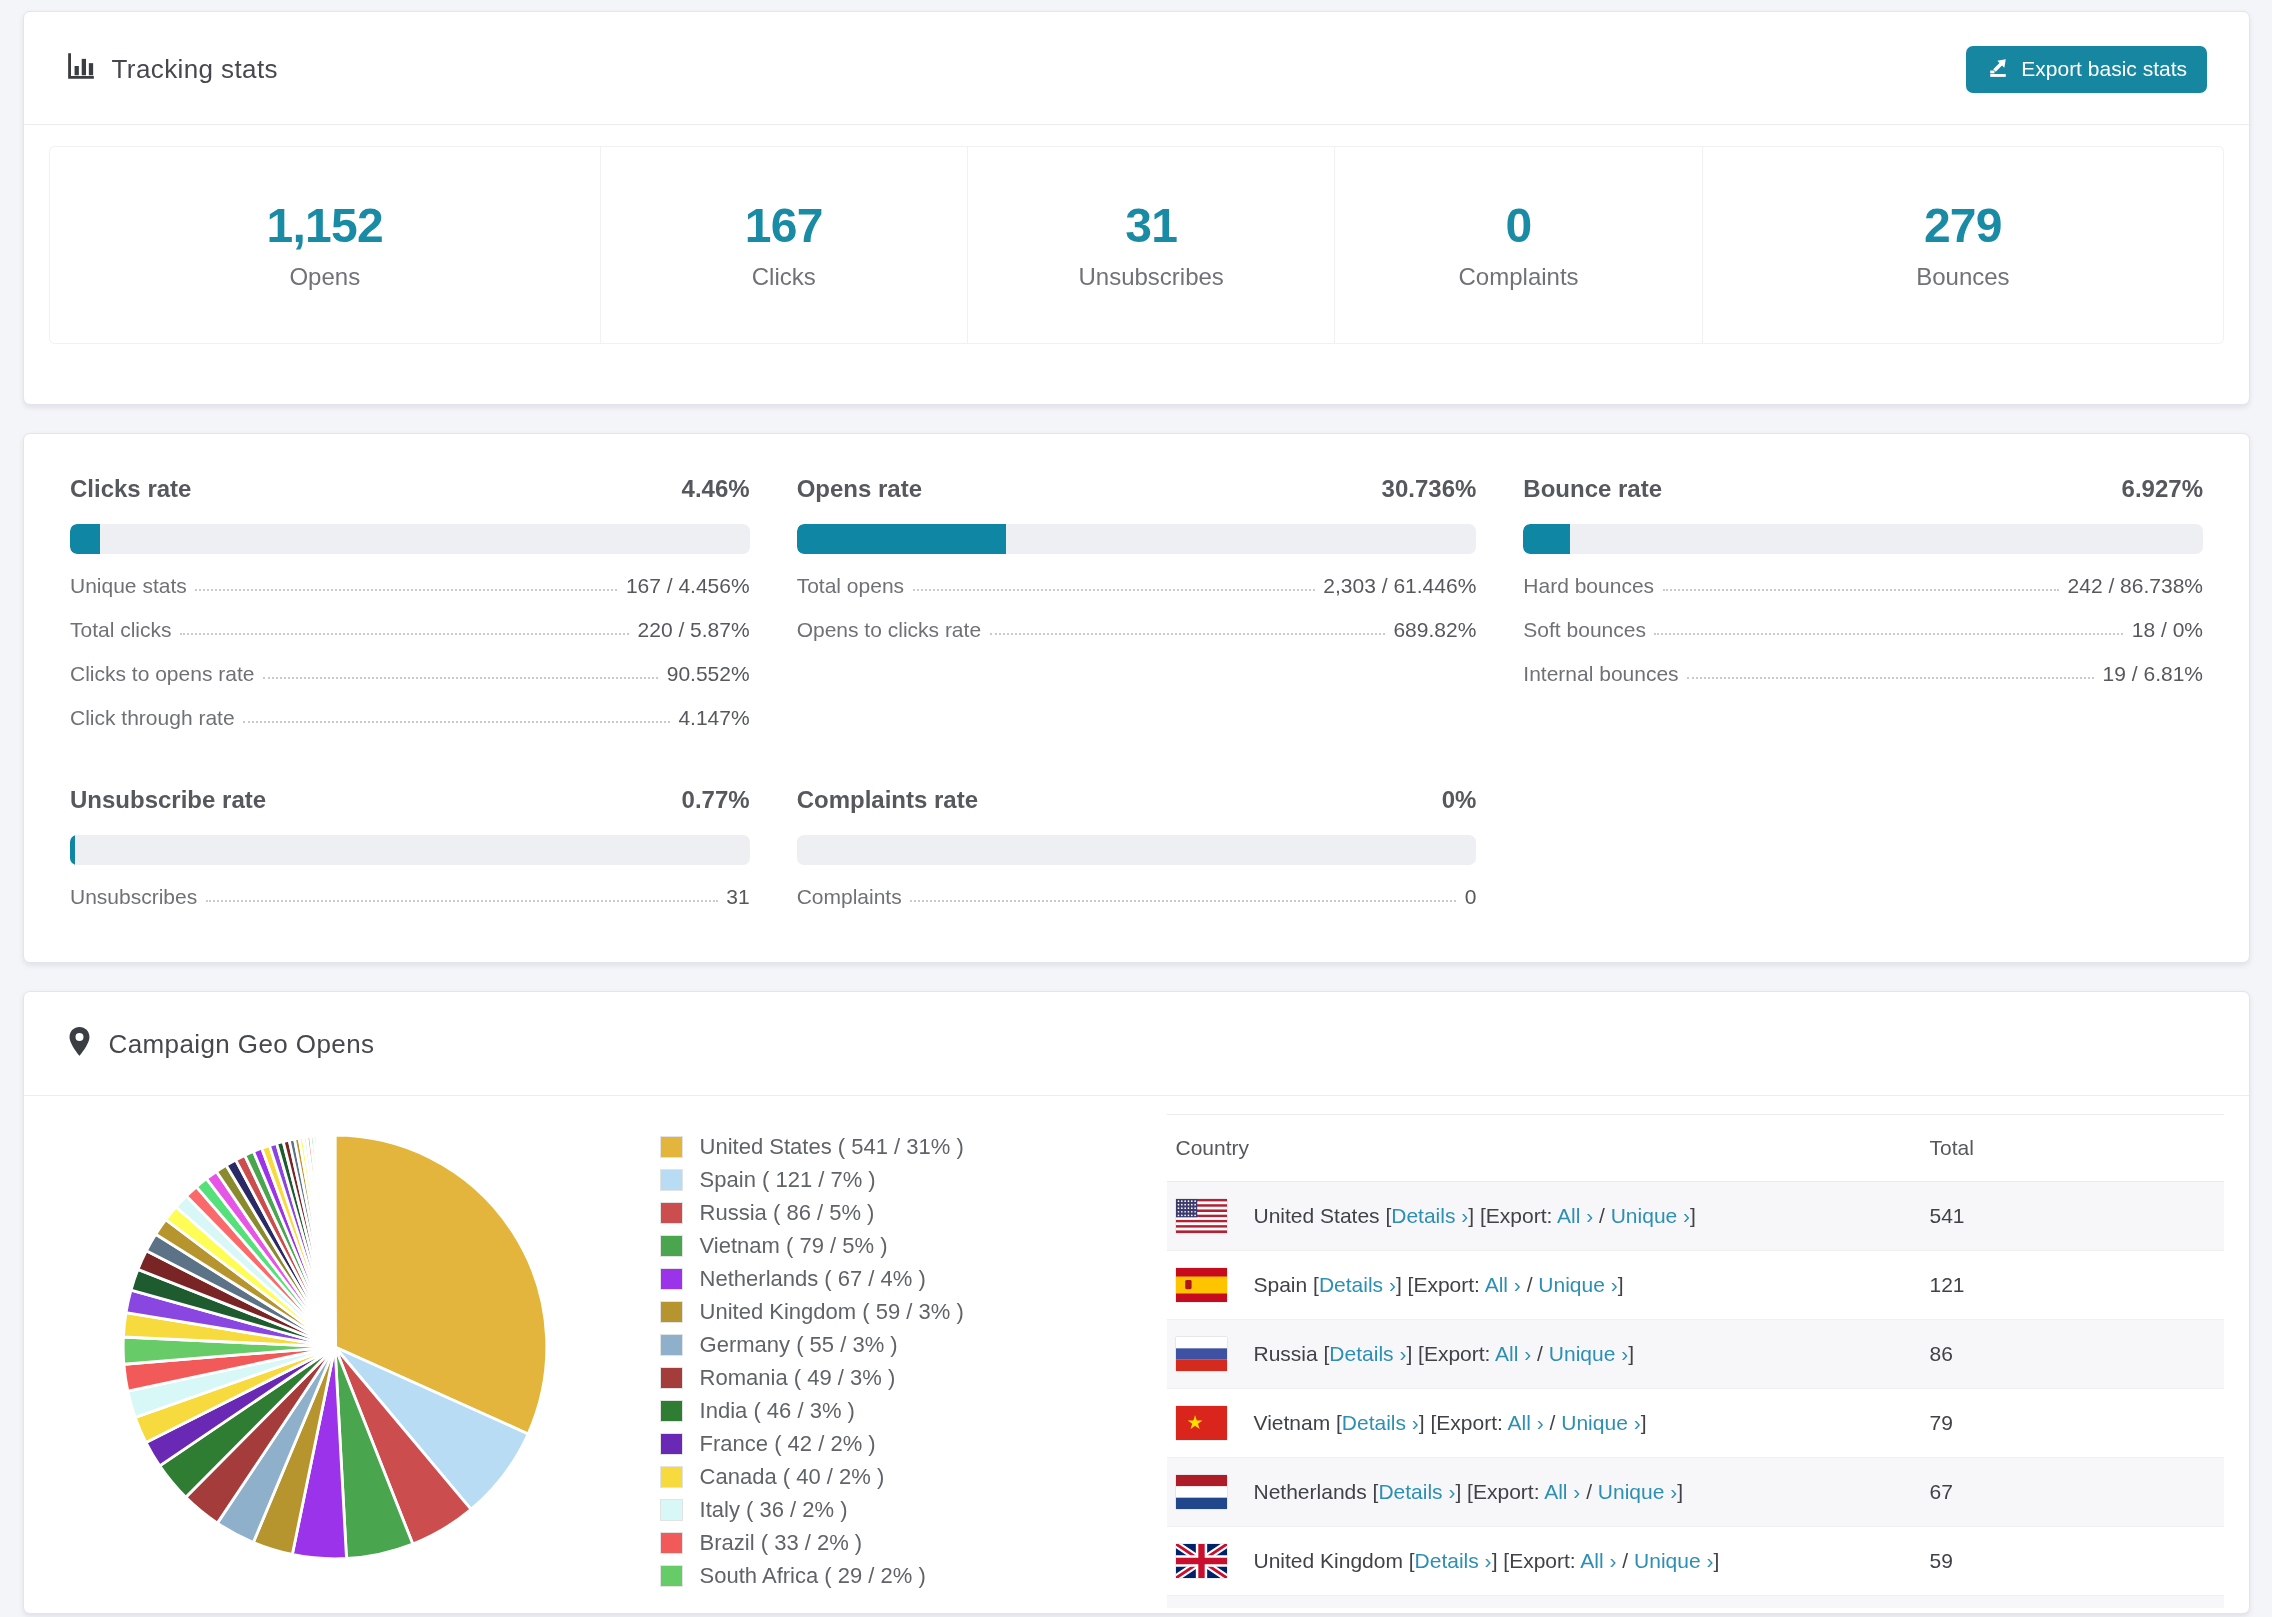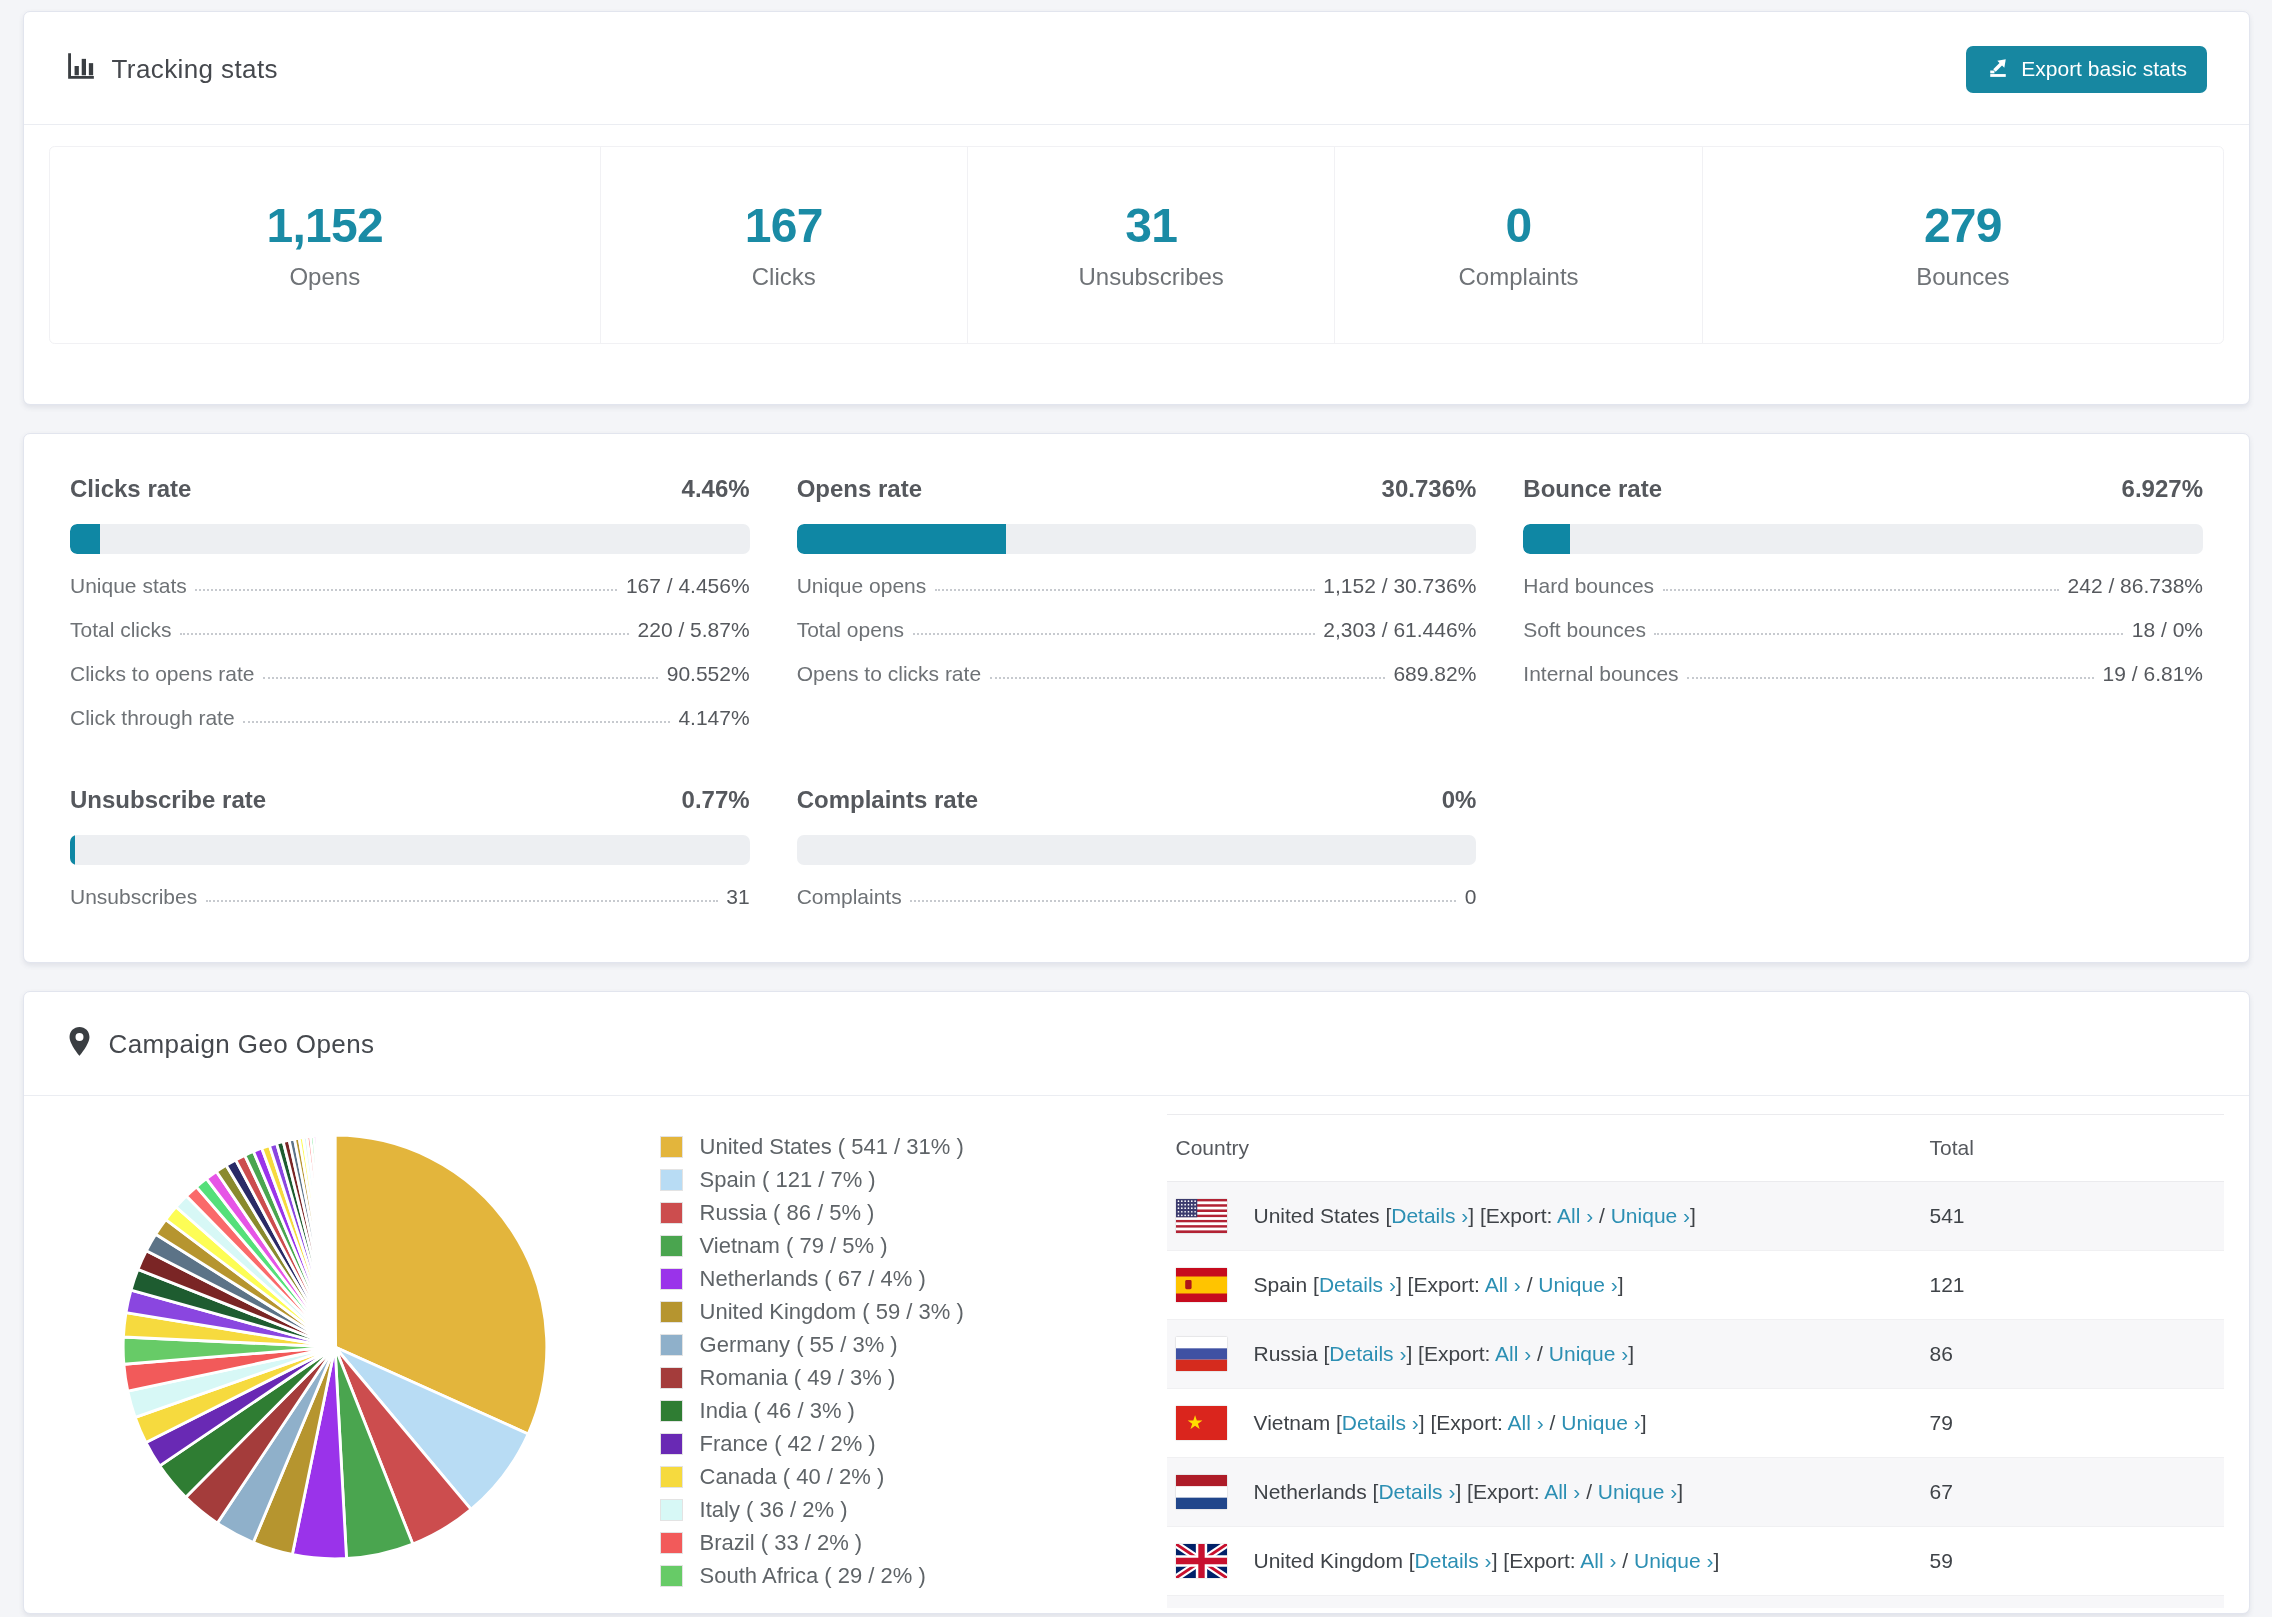--- a/index.html
+++ b/index.html
@@ -165,25 +165,20 @@
         </div>
         <div class="rate-block">
           <div class="rate-title-row">
             <span class="rate-title">Opens rate</span>
             <span class="rate-value">30.736%</span>
           </div>
           <div class="rate-bar">
             <div class="rate-fill" style="width: 30.736%;"></div>
           </div>
           <div class="rate-rows">
-            <div class="drow">
-              <span class="lbl">Unique opens</span>
-              <span class="leader"></span>
-              <span class="val">1,152 / 30.736%</span>
-            </div>
             <div class="drow">
               <span class="lbl">Total opens</span>
               <span class="leader"></span>
               <span class="val">2,303 / 61.446%</span>
             </div>
             <div class="drow">
               <span class="lbl">Opens to clicks rate</span>
               <span class="leader"></span>
               <span class="val">689.82%</span>
             </div>

